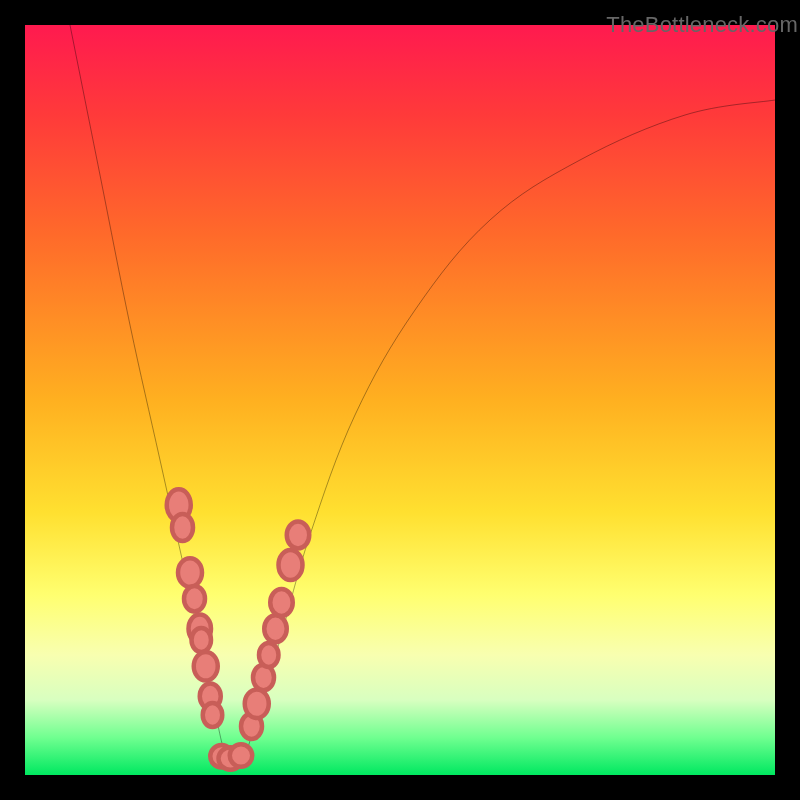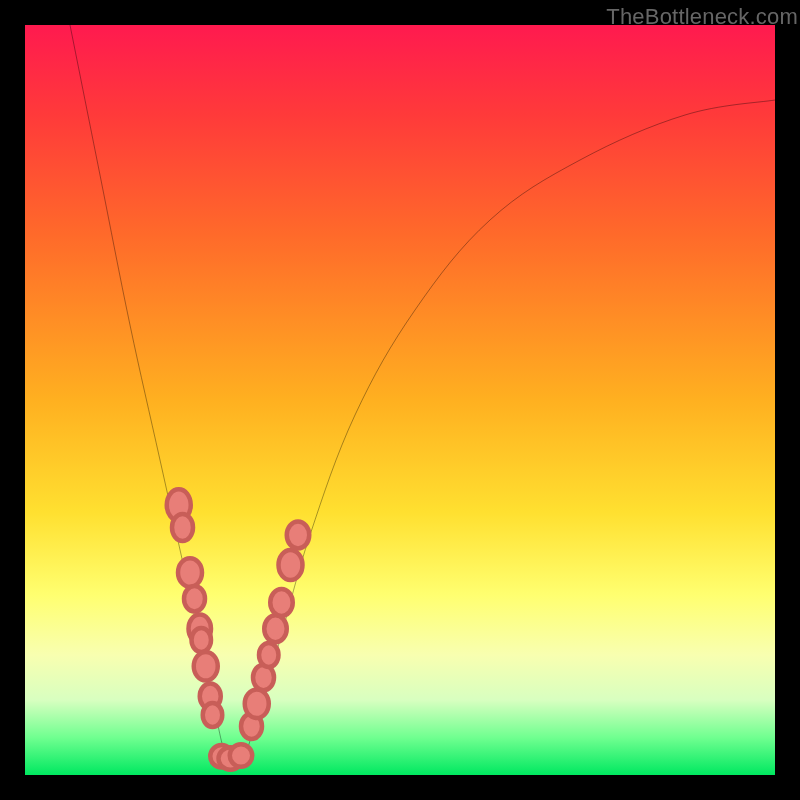--- a/index.html
+++ b/index.html
@@ -25,21 +25,21 @@
       #ffe030 65%,
       #ffff70 76%,
       #f8ffb0 84%,
       #d8ffc0 90%,
       #70ff90 95%,
       #00e860 100%);
   }
   .watermark {
     position: absolute;
     right: 2px;
-    top: 4px;
+    top: 12px;
     color: #666;
     font-size: 22px;
     letter-spacing: 0.2px;
     z-index: 10;
     user-select: none;
   }
   svg.curve {
     position: absolute;
     left: 0;
     top: 0;

